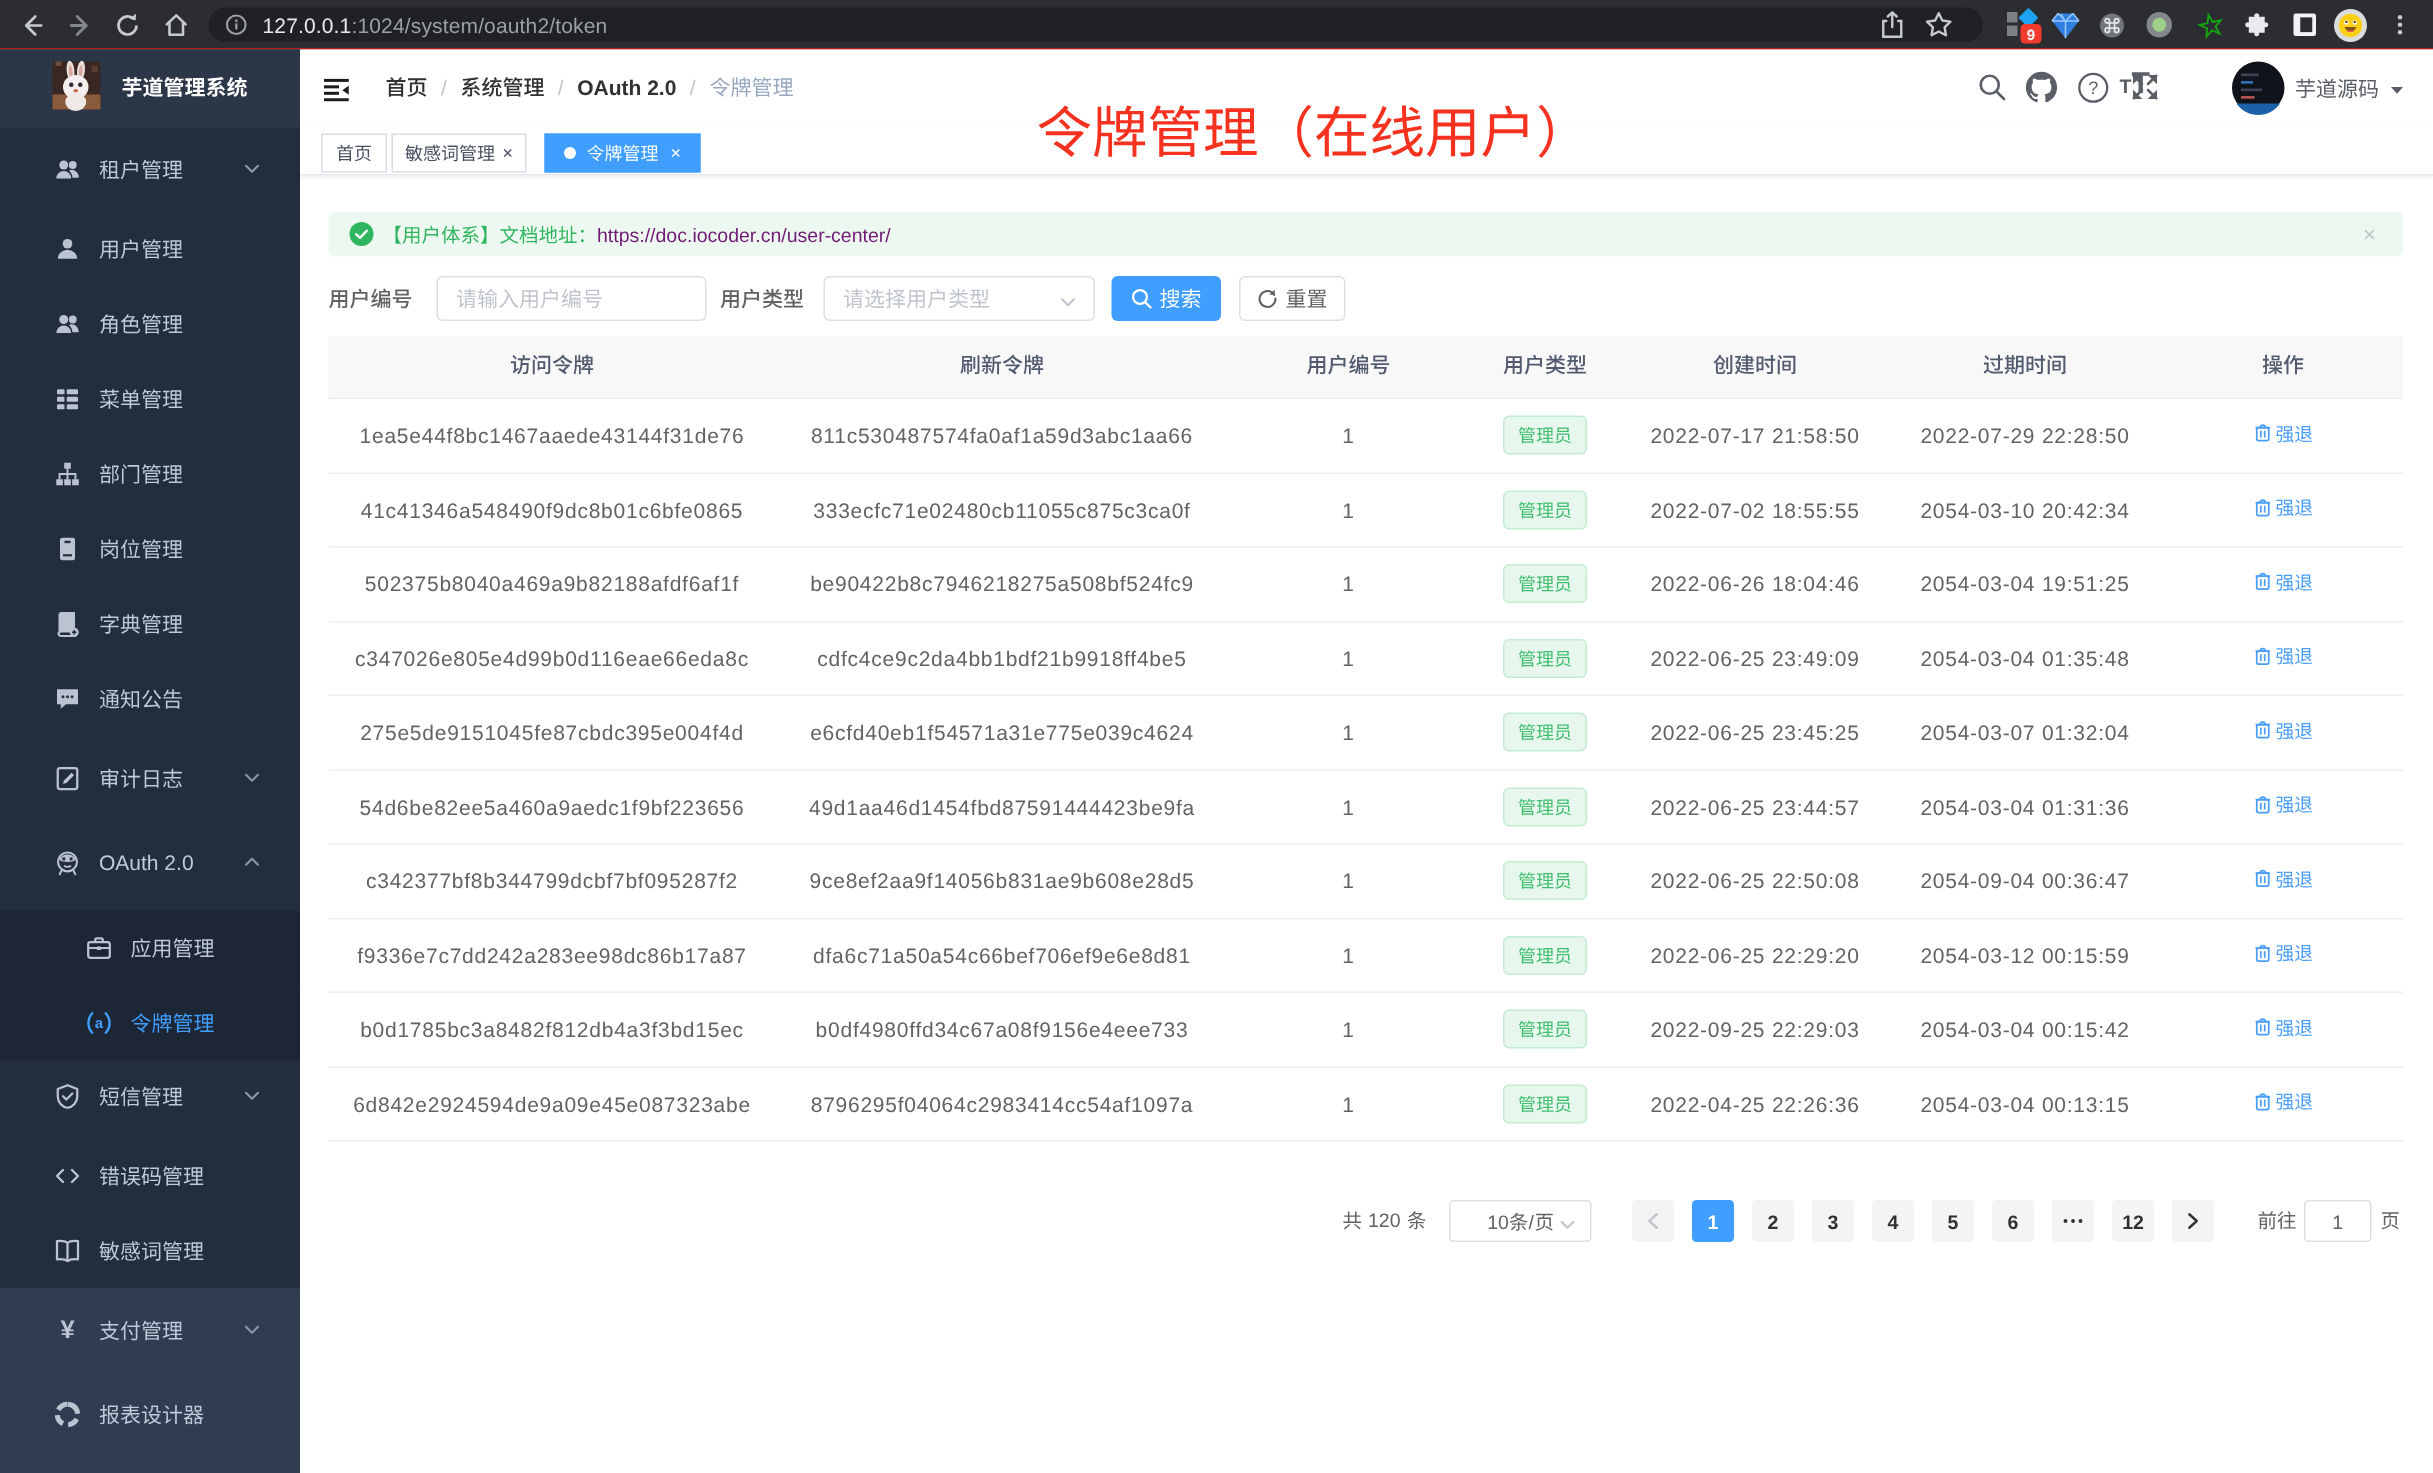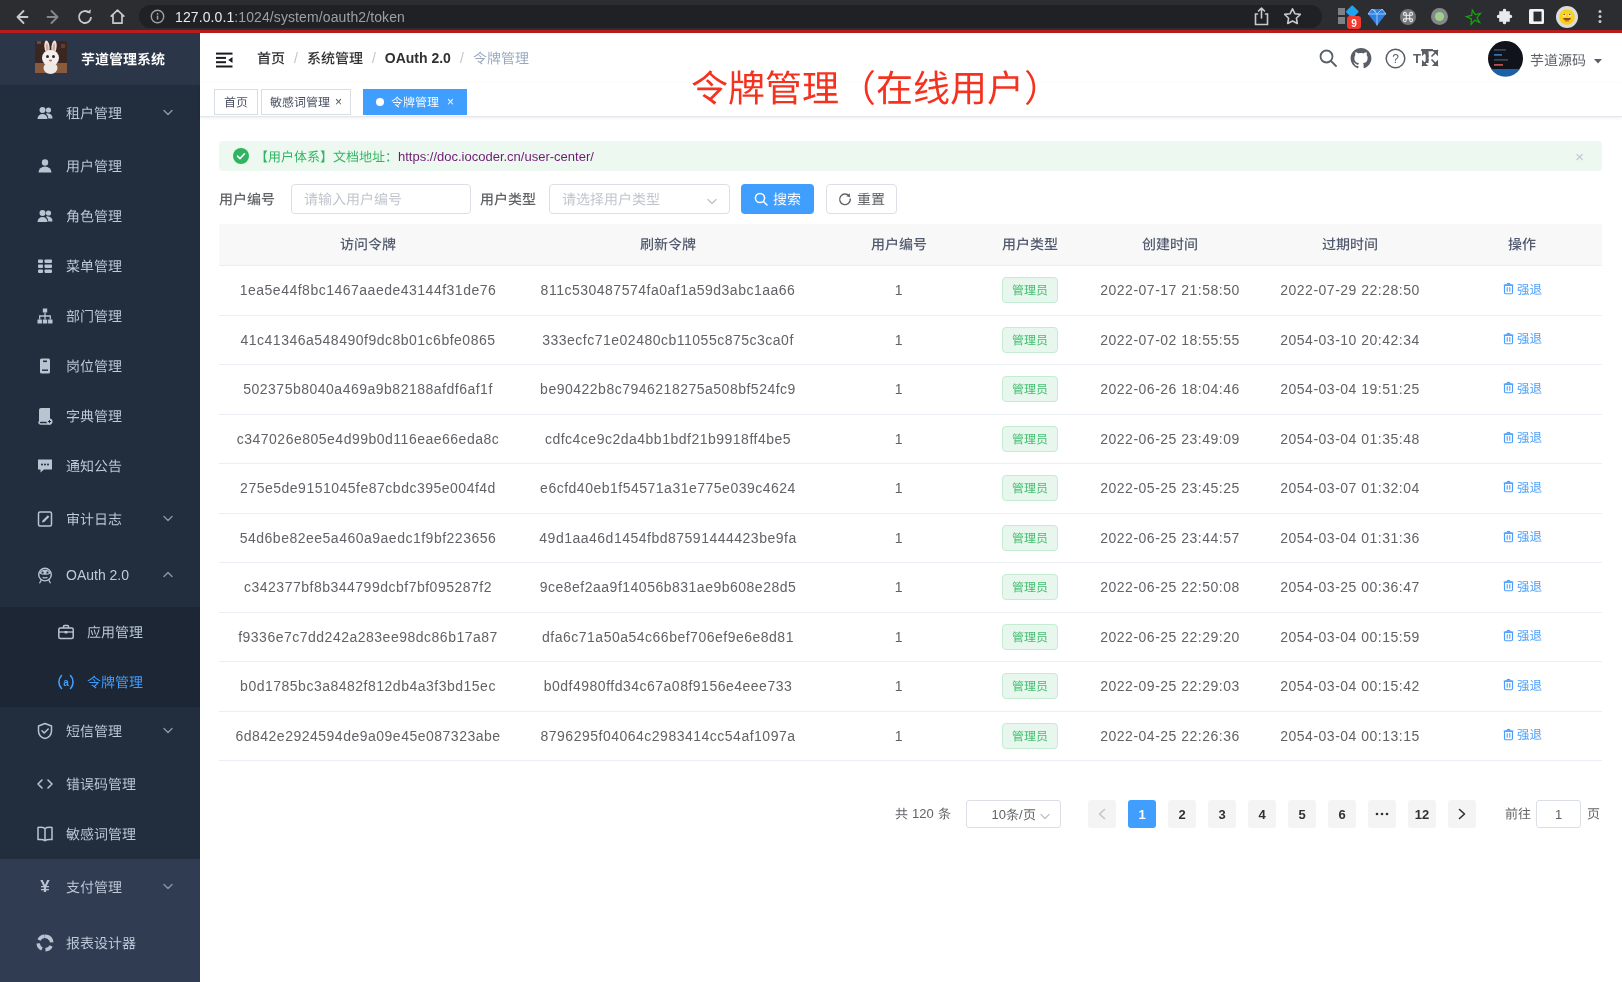--- a/index.html
+++ b/index.html
@@ -1,18 +1,18 @@
 <!DOCTYPE html>
 <html><head><meta charset="utf-8"><style>
 *{margin:0;padding:0;box-sizing:border-box}
 html,body{width:1622px;height:982px;overflow:hidden}
 body{font-family:"Liberation Sans",sans-serif;position:relative;background:#fff}
 svg{overflow:visible}
 
-.chrome{position:absolute;left:0;top:0;width:1622px;height:33px;background:#2c2d30;border-bottom:3px solid #b91c1c}
+.chrome{position:absolute;left:0;top:0;width:1622px;height:33px;background:#2c2d30;border-bottom:1px solid #b91c1c}
 .chrome .nav{position:absolute;top:0;height:33px;display:flex;align-items:center}
 .pill{position:absolute;left:139px;top:5px;width:1183px;height:23px;border-radius:12px;background:#202124;display:flex;align-items:center}
 .pill .url{font-size:14px;color:#9aa0a6;margin-left:10px;letter-spacing:.1px}
 .pill .url b{color:#e8eaed;font-weight:400}
 
 .side{position:absolute;left:0;top:33px;width:200px;height:949px;background:#2f3c52}
 .logo{position:absolute;left:0;top:0;width:200px;height:52px;background:#2b3649;display:flex;align-items:center}
 .menu{position:absolute;left:0;top:52px;width:200px;height:774px;background:#222d3d}
 .mi{display:flex;align-items:center;position:relative;color:#bfcbd9;font-size:14px}
 .mi .ic{position:absolute;left:36px;width:18px;height:18px;display:flex;align-items:center;justify-content:center}
@@ -815,21 +815,21 @@
       <div class="c c1">275e5de9151045fe87cbdc395e004f4d</div>
       <div class="c c2">e6cfd40eb1f54571a31e775e039c4624</div>
       <div class="c c3">1</div>
       <div class="c c4"><span class="gtag">
           <svg style="vertical-align:-1.4px;" width="36.0" height="12" viewBox="0 -880 3000 1000" fill="#40bd6e">
             <use href="#g8" x="0"></use>
             <use href="#g9" x="1000"></use>
             <use href="#g99" x="2000"></use>
           </svg>
         </span></div>
-      <div class="c c5">2022-05-25 23:45:25</div>
+      <div class="c c5">2022-06-25 23:45:25</div>
       <div class="c c6">2054-03-07 01:32:04</div>
       <div class="c c7"><span class="del">
           <span style="display:flex;margin-right:2px">
             <svg width="13" height="13" viewBox="0 0 13 13" fill="none" style="">
               <path d="M4.9 2.7 a1.6 1.3 0 0 1 3.2 0" stroke="#4a9efa" stroke-width="1.1" fill="none"></path>
               <path d="M1.7 3.1 H11.3" stroke="#4a9efa" stroke-width="1.2"></path>
               <rect x="2.5" y="3.1" width="8" height="8.6" rx="1.2" stroke="#4a9efa" stroke-width="1.15" fill="none"></rect>
               <path d="M5.2 5.5 V9.3 M7.8 5.5 V9.3" stroke="#4a9efa" stroke-width="1.1" stroke-linecap="round"></path>
             </svg>
           </span>
@@ -872,21 +872,21 @@
       <div class="c c2">9ce8ef2aa9f14056b831ae9b608e28d5</div>
       <div class="c c3">1</div>
       <div class="c c4"><span class="gtag">
           <svg style="vertical-align:-1.4px;" width="36.0" height="12" viewBox="0 -880 3000 1000" fill="#40bd6e">
             <use href="#g8" x="0"></use>
             <use href="#g9" x="1000"></use>
             <use href="#g99" x="2000"></use>
           </svg>
         </span></div>
       <div class="c c5">2022-06-25 22:50:08</div>
-      <div class="c c6">2054-03-25 00:36:47</div>
+      <div class="c c6">2054-09-04 00:36:47</div>
       <div class="c c7"><span class="del">
           <span style="display:flex;margin-right:2px">
             <svg width="13" height="13" viewBox="0 0 13 13" fill="none" style="">
               <path d="M4.9 2.7 a1.6 1.3 0 0 1 3.2 0" stroke="#4a9efa" stroke-width="1.1" fill="none"></path>
               <path d="M1.7 3.1 H11.3" stroke="#4a9efa" stroke-width="1.2"></path>
               <rect x="2.5" y="3.1" width="8" height="8.6" rx="1.2" stroke="#4a9efa" stroke-width="1.15" fill="none"></rect>
               <path d="M5.2 5.5 V9.3 M7.8 5.5 V9.3" stroke="#4a9efa" stroke-width="1.1" stroke-linecap="round"></path>
             </svg>
           </span>
           <svg style="vertical-align:-1.5px;" width="25.0" height="12.5" viewBox="0 -880 2000 1000" fill="#4a9efa">
@@ -900,21 +900,21 @@
       <div class="c c2">dfa6c71a50a54c66bef706ef9e6e8d81</div>
       <div class="c c3">1</div>
       <div class="c c4"><span class="gtag">
           <svg style="vertical-align:-1.4px;" width="36.0" height="12" viewBox="0 -880 3000 1000" fill="#40bd6e">
             <use href="#g8" x="0"></use>
             <use href="#g9" x="1000"></use>
             <use href="#g99" x="2000"></use>
           </svg>
         </span></div>
       <div class="c c5">2022-06-25 22:29:20</div>
-      <div class="c c6">2054-03-04 00:15:59</div>
+      <div class="c c6">2054-03-12 00:15:59</div>
       <div class="c c7"><span class="del">
           <span style="display:flex;margin-right:2px">
             <svg width="13" height="13" viewBox="0 0 13 13" fill="none" style="">
               <path d="M4.9 2.7 a1.6 1.3 0 0 1 3.2 0" stroke="#4a9efa" stroke-width="1.1" fill="none"></path>
               <path d="M1.7 3.1 H11.3" stroke="#4a9efa" stroke-width="1.2"></path>
               <rect x="2.5" y="3.1" width="8" height="8.6" rx="1.2" stroke="#4a9efa" stroke-width="1.15" fill="none"></rect>
               <path d="M5.2 5.5 V9.3 M7.8 5.5 V9.3" stroke="#4a9efa" stroke-width="1.1" stroke-linecap="round"></path>
             </svg>
           </span>
           <svg style="vertical-align:-1.5px;" width="25.0" height="12.5" viewBox="0 -880 2000 1000" fill="#4a9efa">

